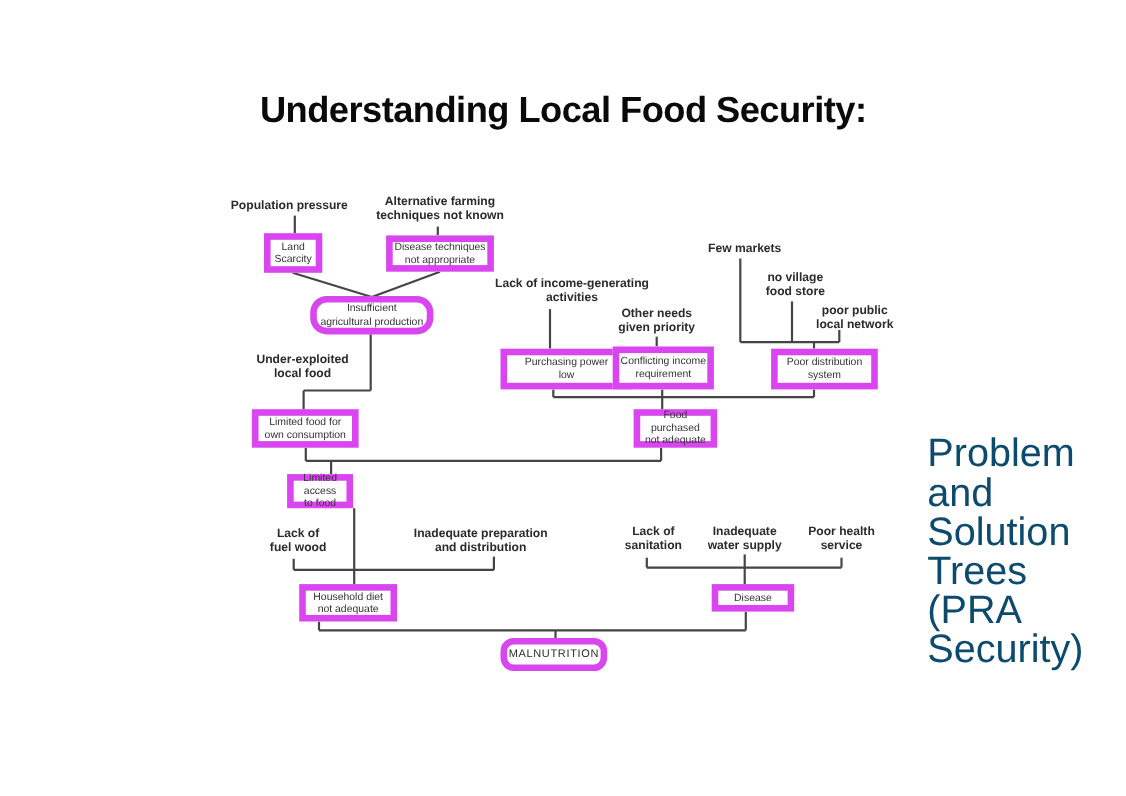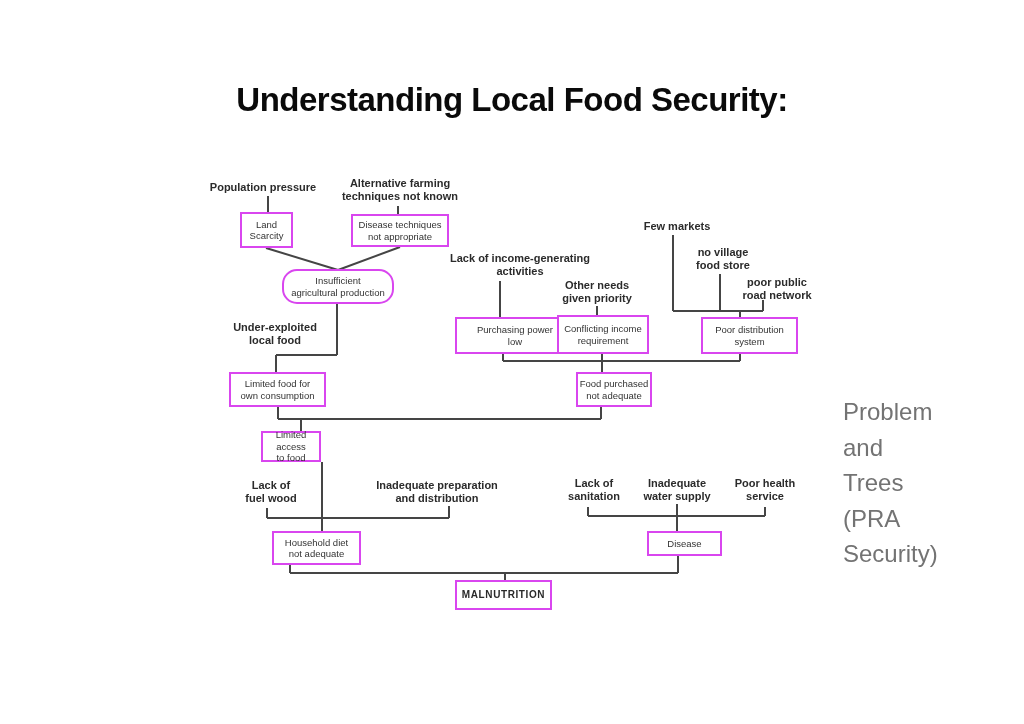--- a/index.html
+++ b/index.html
@@ -37,56 +37,57 @@
   #connector-svg {
     position: absolute;
     left: 0;
     top: 0;
     width: 1024px;
     height: 724px;
   }
   .node-box {
     position: absolute;
     box-sizing: border-box;
-    border: 2px solid #d946ef;
+    border: 6px solid #d946ef;
     background: #ffffff;
     display: flex;
     align-items: center;
     justify-content: center;
     text-align: center;
     font-size: 9.5px;
     line-height: 1.2;
     color: #333333;
     white-space: pre-line;
     padding: 1px;
   }
   .node-box.emphasis {
-    font-weight: 700;
+    font-weight: 400;
     font-size: 10px;
     letter-spacing: 0.6px;
     color: #2a2a2a;
+    border-radius: 12px;
   }
   .node-label {
     position: absolute;
     transform: translateX(-50%);
     display: inline-block;
     text-align: center;
     font-weight: bold;
     font-size: 11px;
     line-height: 1.18;
     color: #2b2b2b;
     white-space: pre-line;
   }
   #side-note {
     position: absolute;
     left: 843px;
     top: 394px;
-    font-size: 24px;
+    font-size: 36px;
     line-height: 35.5px;
-    color: #737373;
+    color: #0c4a6e;
   }
 </style>
 </head>
 <body>
 
 <div id="slide">
 
   <div id="title">
     <div>Understanding Local Food Security:</div>
   </div>
@@ -155,36 +156,37 @@
       <div class="node-label" style="left: 400px; top: 177px;">Alternative farming
 techniques not known</div>
       <div class="node-label" style="left: 520px; top: 252px;">Lack of income-generating
 activities</div>
       <div class="node-label" style="left: 597px; top: 279px;">Other needs
 given priority</div>
       <div class="node-label" style="left: 677px; top: 220px;">Few markets</div>
       <div class="node-label" style="left: 723px; top: 246px;">no village
 food store</div>
       <div class="node-label" style="left: 777px; top: 276px;">poor public
-road network</div>
+local network</div>
       <div class="node-label" style="left: 275px; top: 321px;">Under-exploited
 local food</div>
       <div class="node-label" style="left: 271px; top: 479px;">Lack of
 fuel wood</div>
       <div class="node-label" style="left: 437px; top: 479px;">Inadequate preparation
 and distribution</div>
       <div class="node-label" style="left: 594px; top: 477px;">Lack of
 sanitation</div>
       <div class="node-label" style="left: 677px; top: 477px;">Inadequate
 water supply</div>
       <div class="node-label" style="left: 765px; top: 477px;">Poor health
 service</div>
     </div>
 
   <div id="side-note">
     <div>Problem</div>
     <div>and</div>
+    <div>Solution</div>
     <div>Trees</div>
     <div>(PRA</div>
     <div>Security)</div>
   </div>
 
 </div>
 
 </body></html>

